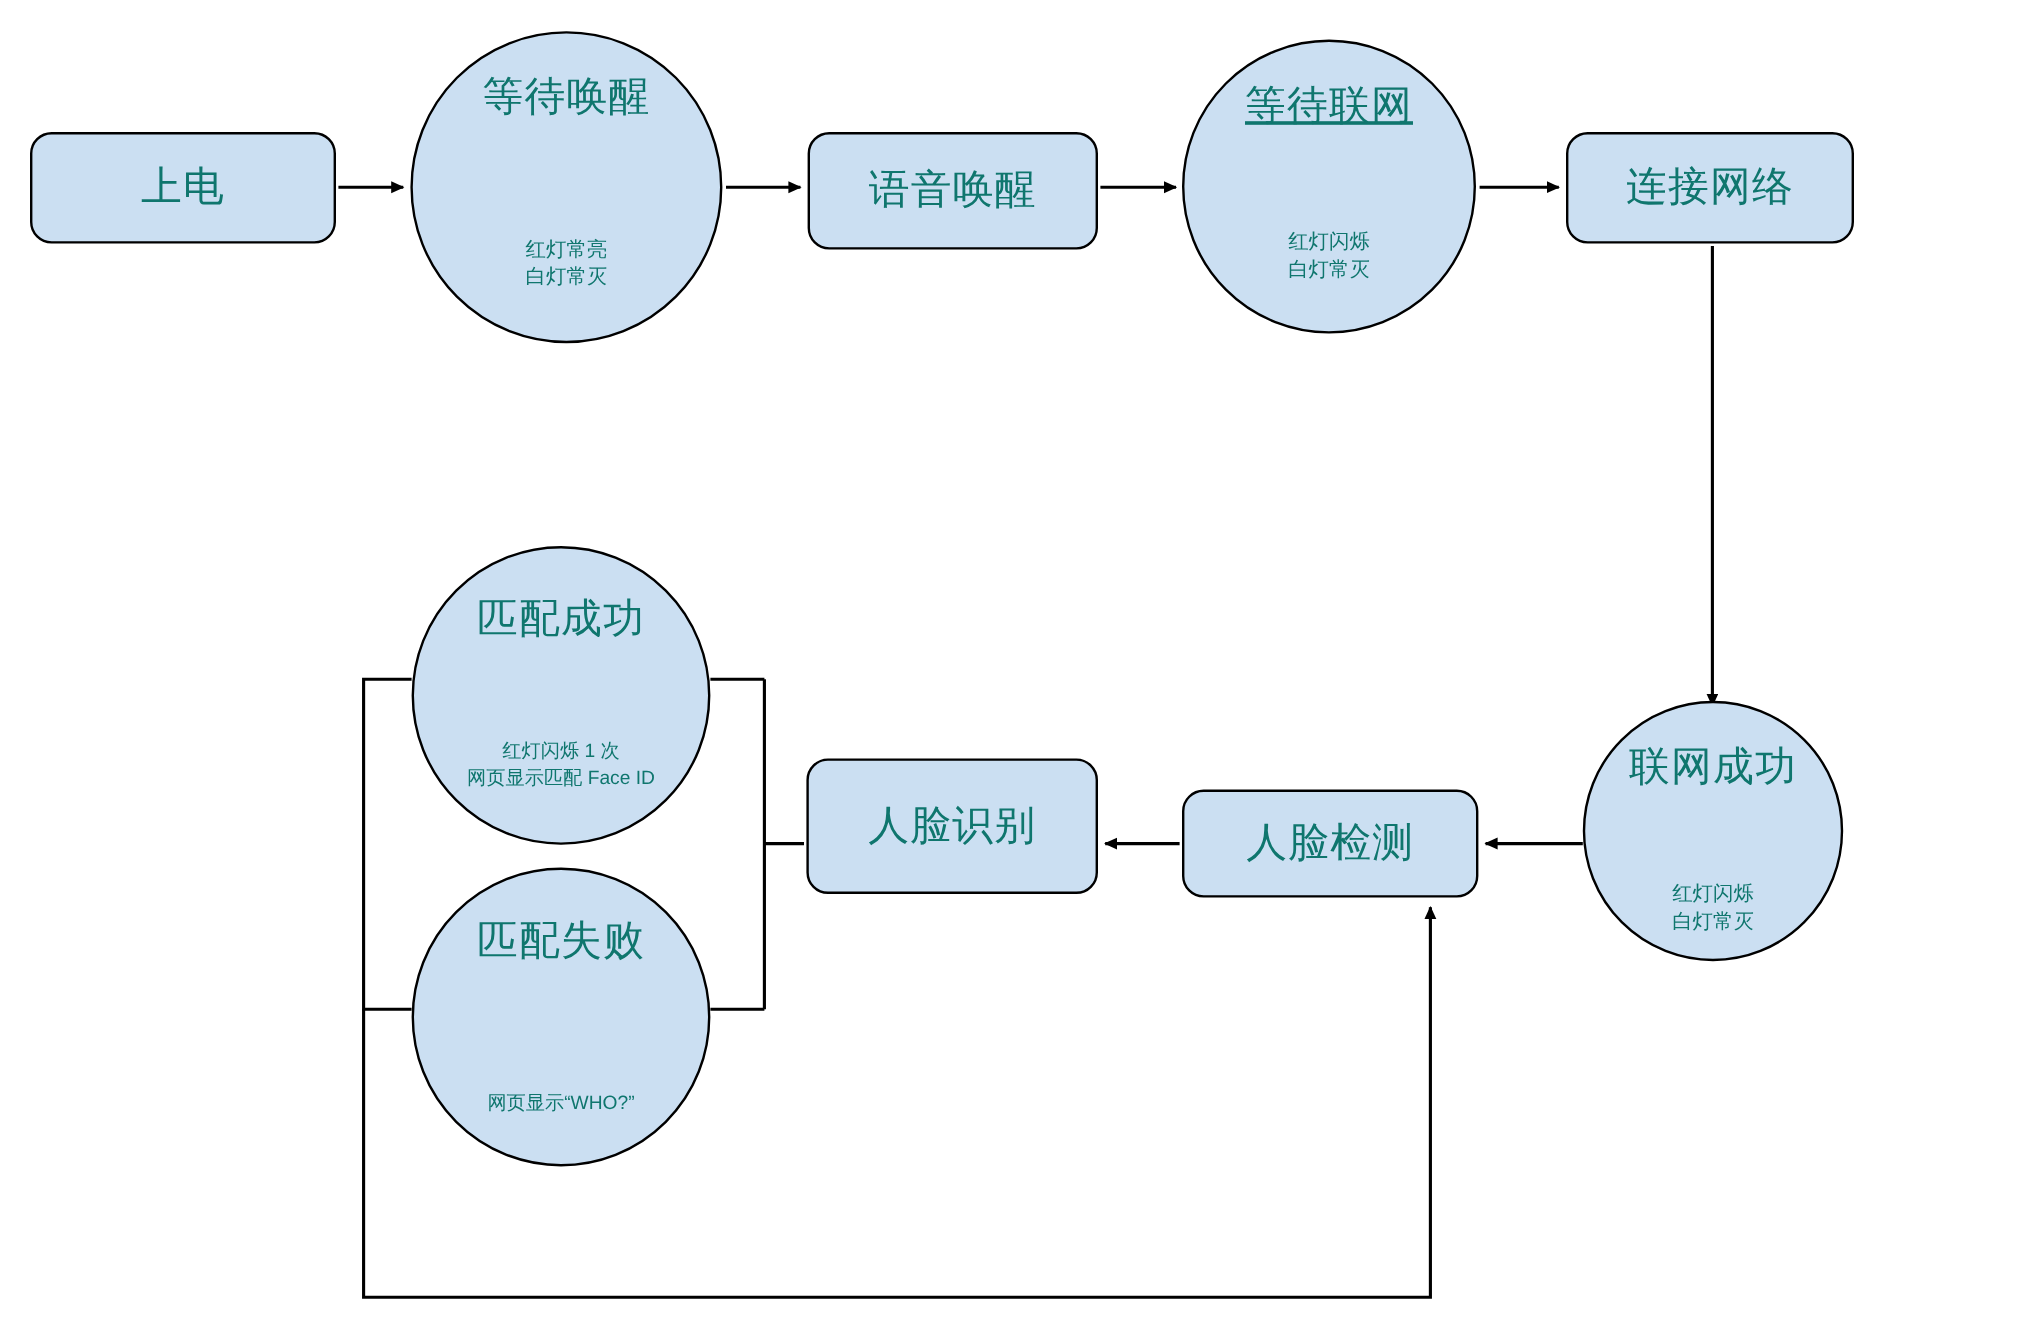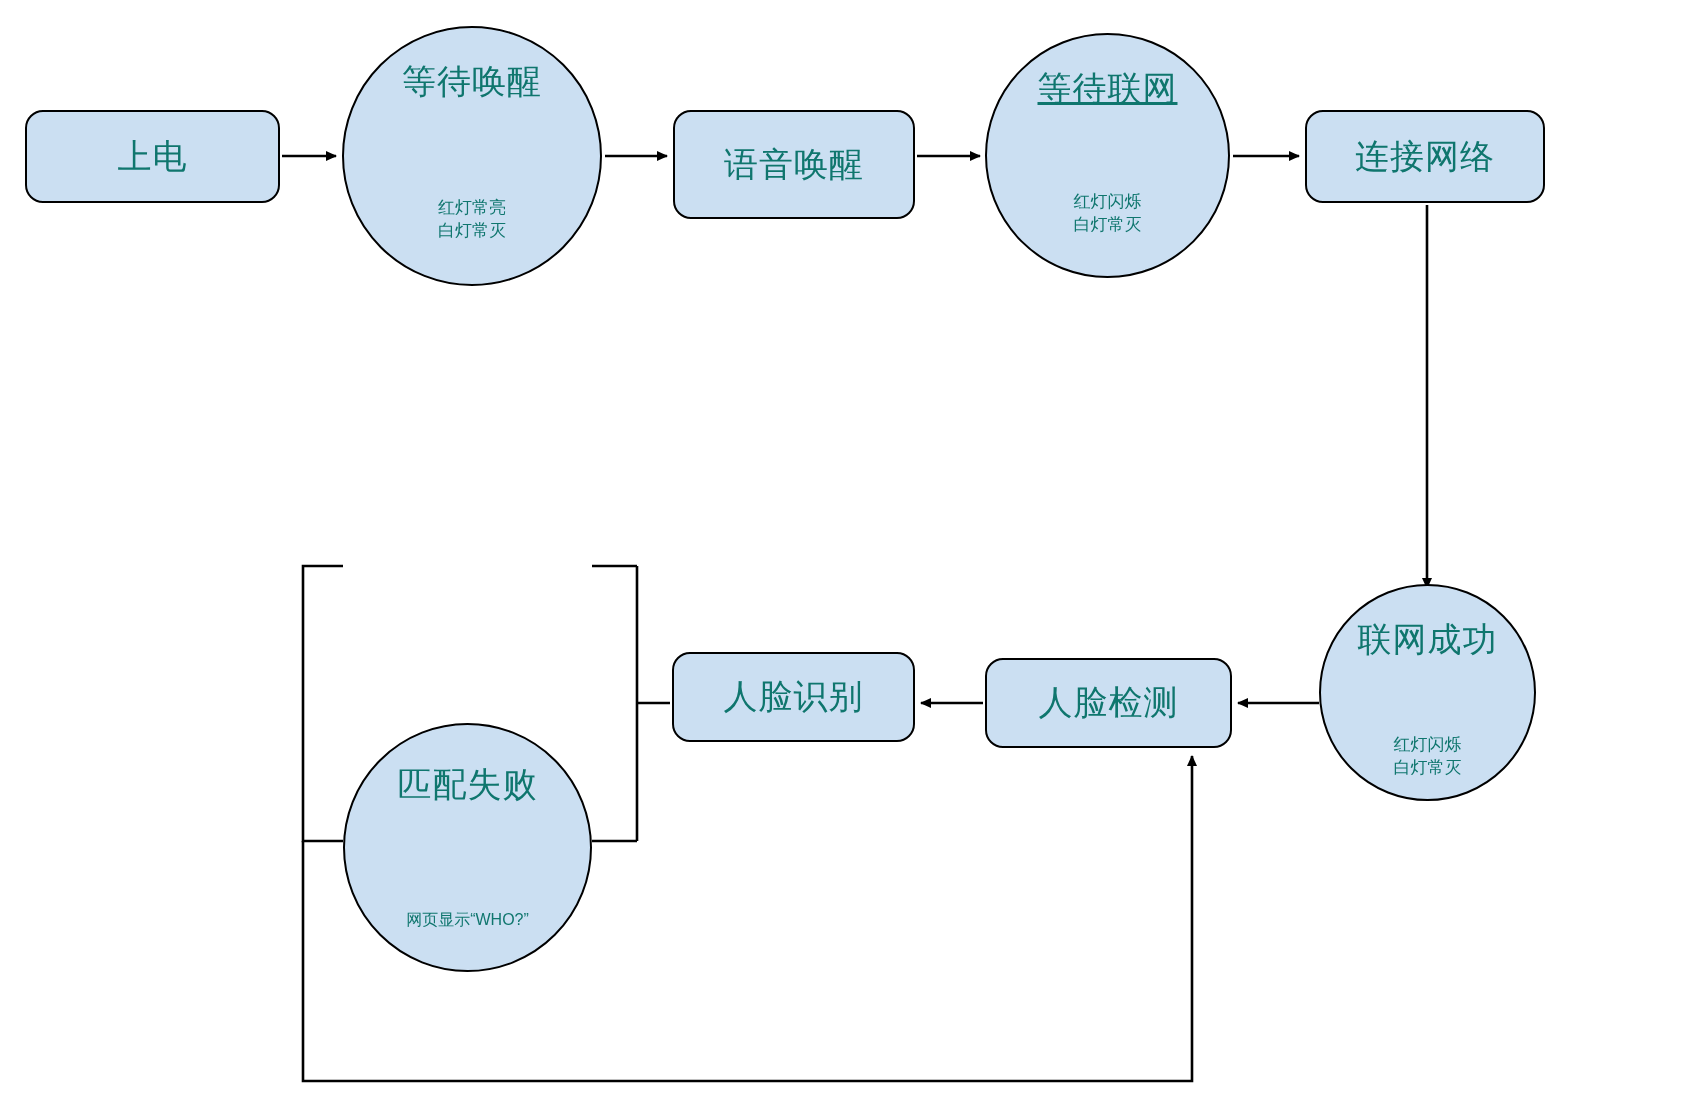--- a/index.html
+++ b/index.html
@@ -103,21 +103,21 @@
   <div class="node proc" style="left:25px; top:110px; width:255px; height:93px;">
     <div class="node-title">上电</div>
   </div>
 
   <div class="node state" style="left:342px; top:26px; width:260px; height:260px;">
     <div class="node-title">等待唤醒</div>
     <div class="node-sub" style="top:155px;">红灯常亮
 白灯常灭</div>
   </div>
 
-  <div class="node proc" style="left:673px; top:110px; width:242px; height:109px;">
+  <div class="node proc" style="left:673px; top:110px; width:242px; height:98px;">
     <div class="node-title">语音唤醒</div>
   </div>
 
   <div class="node state" style="left:985px; top:33px; width:245px; height:245px;text-decoration:underline;">
     <div class="node-title">等待联网</div>
     <div class="node-sub" style="top:142px;">红灯闪烁
 白灯常灭</div>
   </div>
 
   <div class="node proc" style="left:1305px; top:110px; width:240px; height:93px;justify-content:center;">
@@ -127,23 +127,28 @@
   <div class="node state" style="left:1319px; top:584px; width:217px; height:217px;">
     <div class="node-title">联网成功</div>
     <div class="node-sub" style="top:134px;">红灯闪烁
 白灯常灭</div>
   </div>
 
   <div class="node proc" style="left:985px; top:658px; width:247px; height:90px;">
     <div class="node-title">人脸检测</div>
   </div>
 
-  <div class="node proc" style="left:672px; top:652px; width:243px; height:90px;">
+  <div class="node proc" style="left:672px; top:632px; width:243px; height:113px;">
     <div class="node-title">人脸识别</div>
   </div>
 
+  <div class="node state big" style="left:343px; top:455px; width:249px; height:249px;">
+    <div class="node-title">匹配成功</div>
+    <div class="node-sub" style="top:145px; font-size:16px;">红灯闪烁 1 次
+网页显示匹配 Face ID</div>
+  </div>
 
   <div class="node state big" style="left:343px; top:723px; width:249px; height:249px;">
     <div class="node-title">匹配失败</div>
     <div class="node-sub" style="top:170px; font-size:16px;">网页显示“WHO?”</div>
   </div>
 
 </div>
 
 </body></html>

